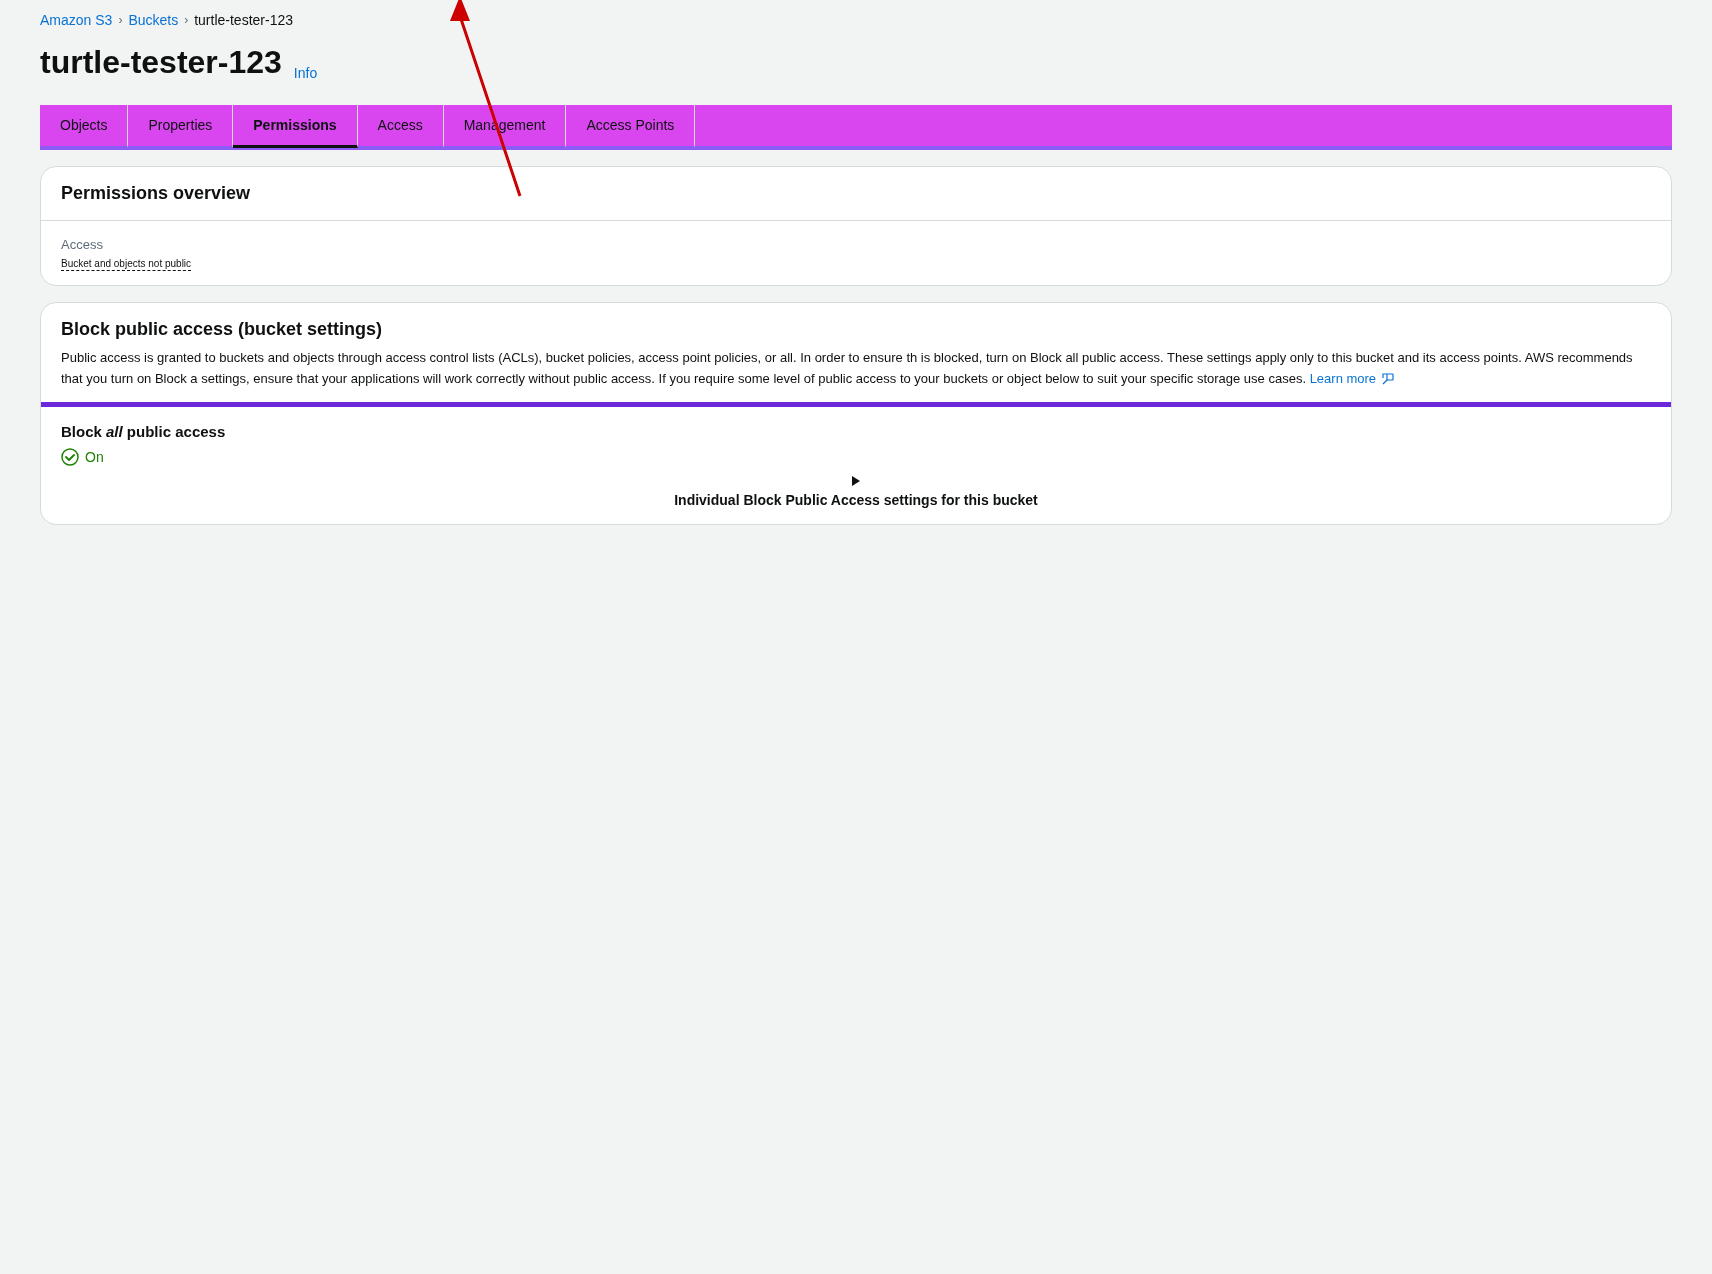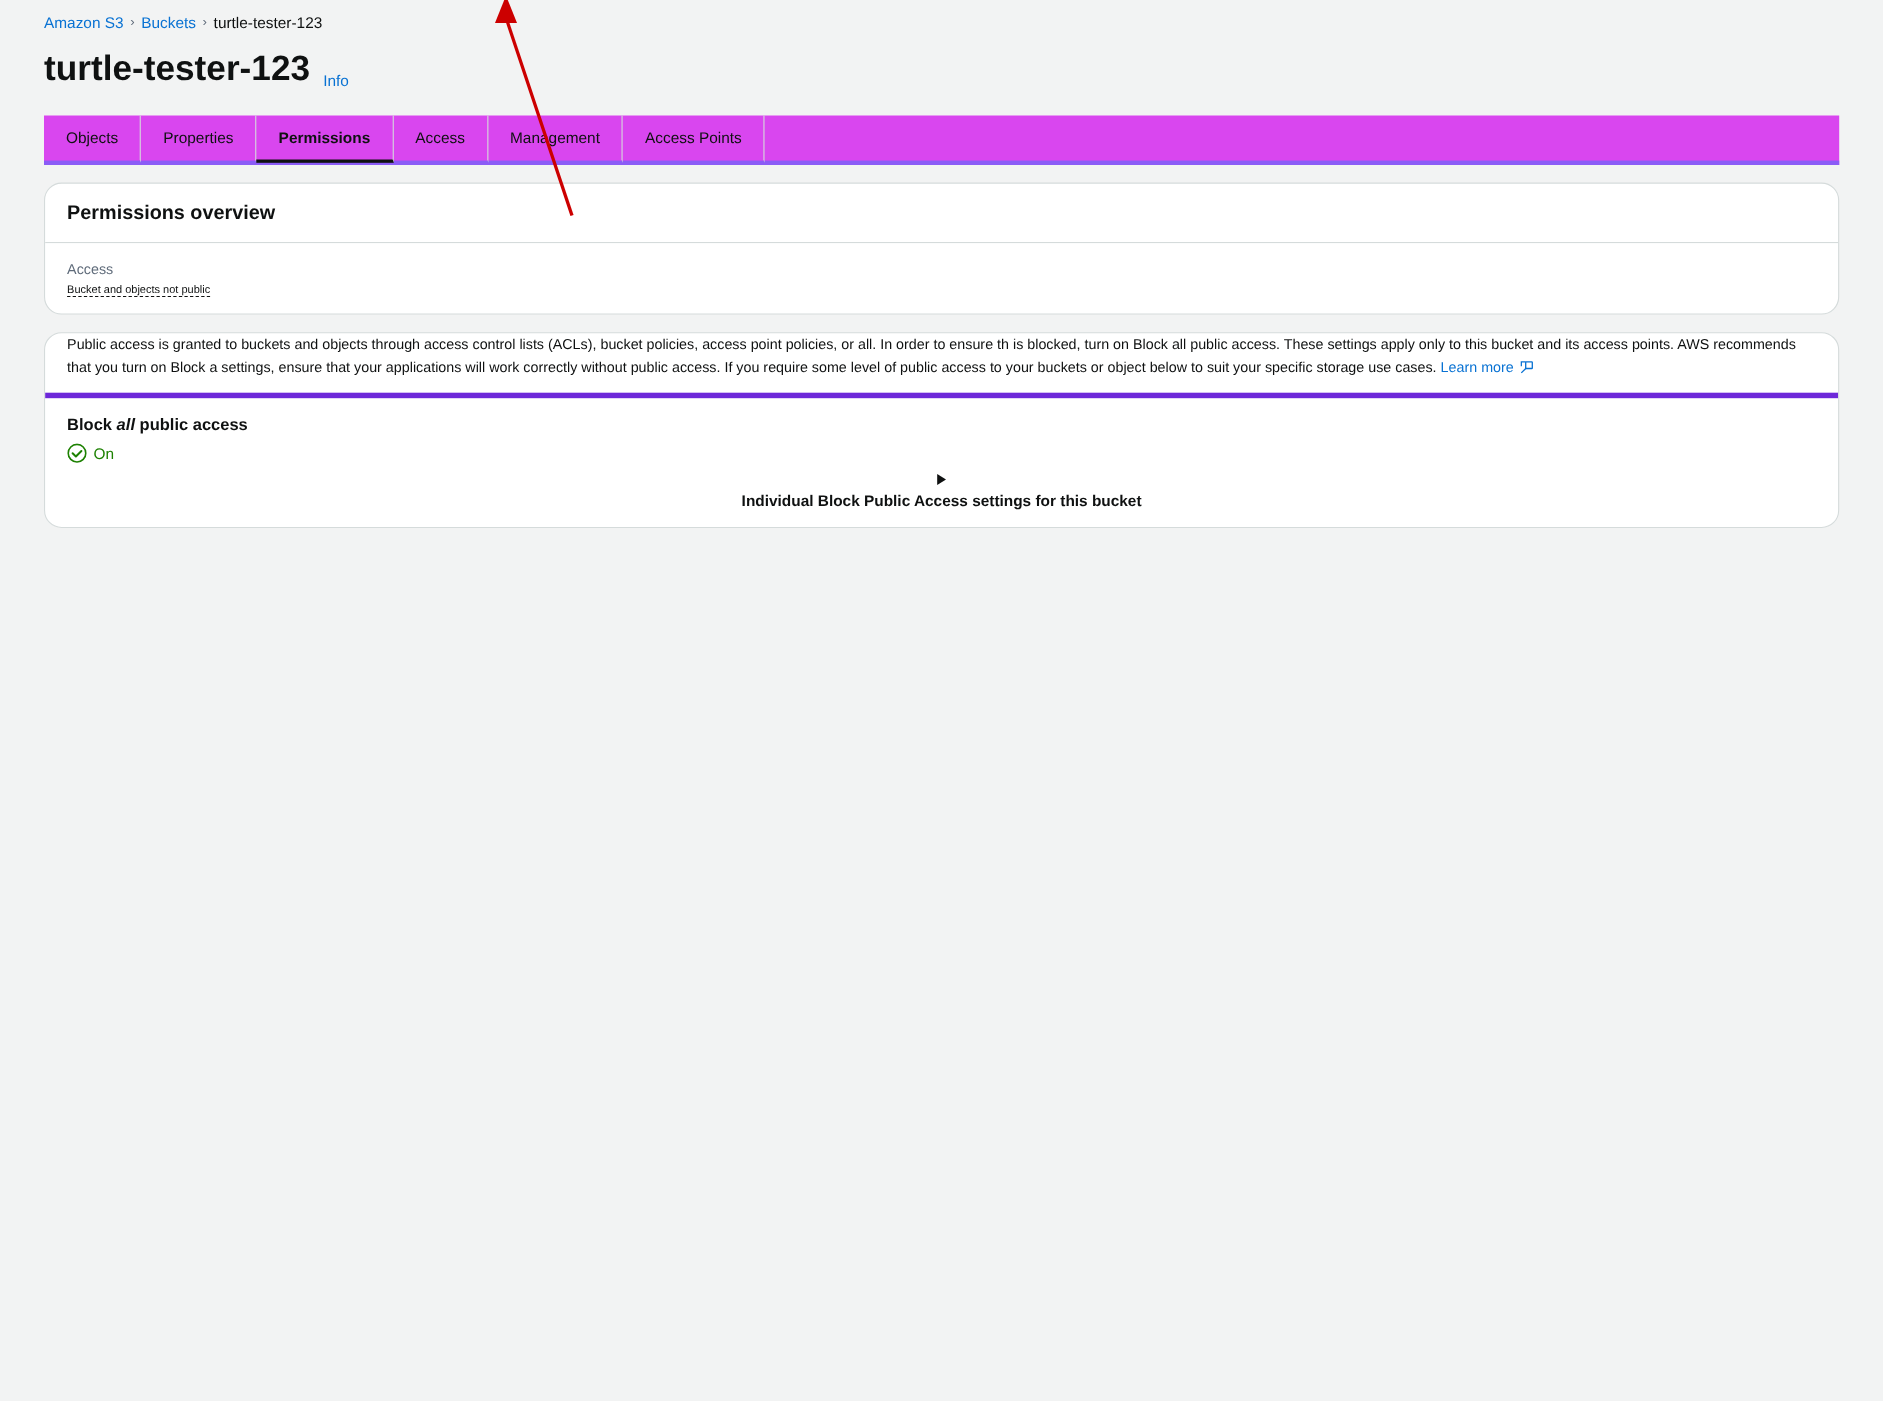--- a/index.html
+++ b/index.html
@@ -232,20 +232,23 @@
       <div class="card-header">
         <span class="card-title">Permissions overview</span>
       </div>
       <div class="card-body">
         <div class="access-label">Access</div>
         <div class="access-value">Bucket and objects not public</div>
       </div>
     </div>
 
     <div class="card block-access-card">
+      <div class="card-header">
+        <span class="card-title">Block public access (bucket settings)</span>
+      </div>
       <div class="block-access-desc">
         <span>Public access is granted to buckets and objects through access control lists (ACLs), bucket policies, access point policies, or all. In order to ensure th is blocked, turn on Block all public access. These settings apply only to this bucket and its access points. AWS recommends that you turn on Block a settings, ensure that your applications will work correctly without public access. If you require some level of public access to your buckets or object below to suit your specific storage use cases.</span>
         <a href="#">
           <span>Learn more</span>
           <svg class="external-icon" viewBox="0 0 12 12" fill="none" xmlns="http://www.w3.org/2000/svg">
             <rect x="5" y="1" width="6" height="6" rx="0.5" stroke="#0972d3" stroke-width="1.2" fill="none"></rect>
             <path d="M1 11L5.5 6.5" stroke="#0972d3" stroke-width="1.2"></path>
             <path d="M1 5V1H5" stroke="#0972d3" stroke-width="1.2" fill="none"></path>
           </svg>
         </a>

